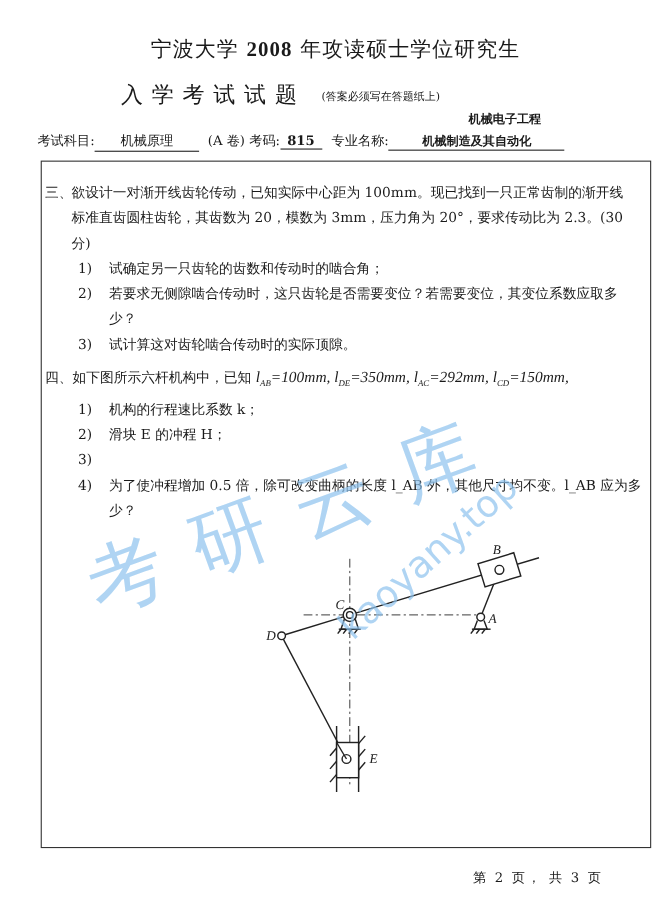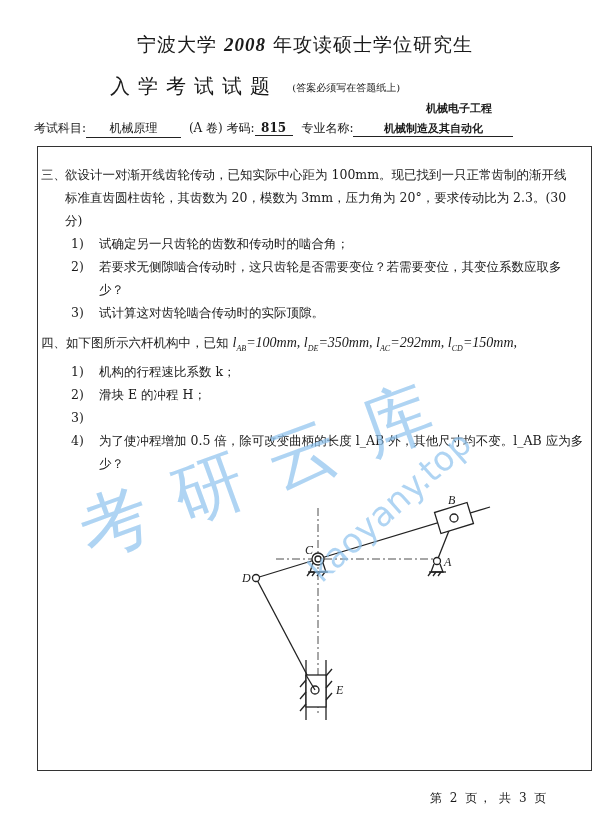--- a/index.html
+++ b/index.html
@@ -1,20 +1,20 @@
 <!DOCTYPE html>
 <html><head>
 <meta charset="utf-8">
 <style>
   html, body { margin:0; padding:0; background:#ffffff; }
   body { width:610px; height:818px; position:relative; overflow:hidden;
          font-family:"DejaVu Serif","Liberation Serif",serif; color:#1a1a1a; }
   .abs { position:absolute; }
   .title { left:0; width:610px; top:32px; text-align:center; font-size:19px; letter-spacing:1px; }
-  .title b { font-family:"Liberation Serif",serif; font-weight:bold;font-style:italic; }
+  .title b { font-family:"Liberation Serif",serif; font-weight:bold; }
   .subtitle { left:0; width:510px; top:73px; text-align:center; font-size:20px; letter-spacing:8px; }
   .subtitle .note { font-size:10px; letter-spacing:0; vertical-align:middle; }
   .major-top { left:426px; top:101px; font-size:11px; font-weight:bold; }
   .info { left:34px; top:120px; font-size:12px; white-space:nowrap; }
   .info .u { display:inline-block; border-bottom:1px solid #222; text-align:center; }
   .box { left:37px; top:146px; width:553px; height:623px; border:1px solid #333; }
   .q { font-size:12.5px; line-height:23px; }
   .q .it { font-style:italic; font-family:"Liberation Serif",serif; font-size:14px; }
   .q sub { font-size:8px; font-style:italic;margin-top:28px; }
   .item { display:flex; }

